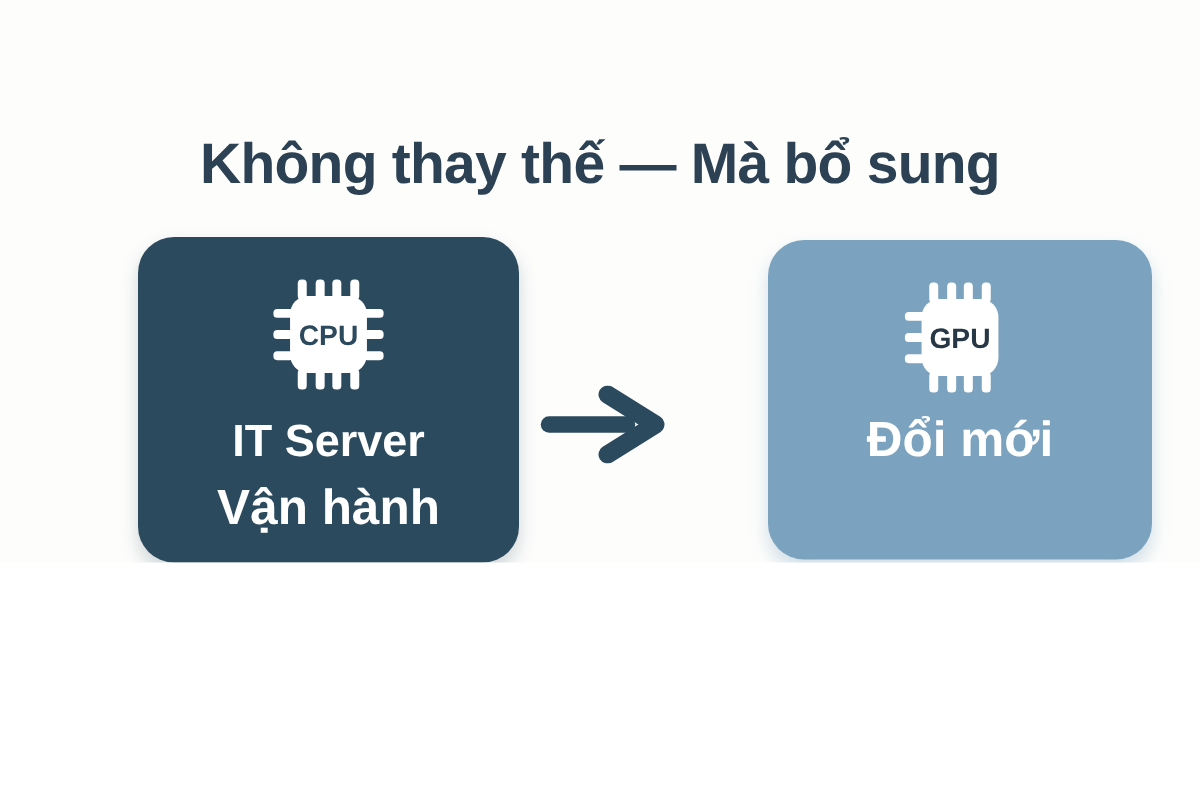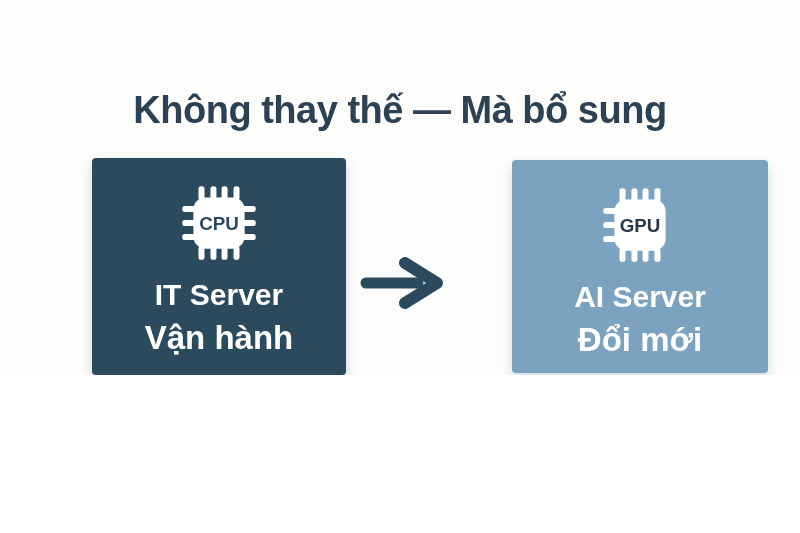--- a/index.html
+++ b/index.html
@@ -30,21 +30,21 @@
     text-align: center;
     font-size: 38px;
     line-height: 1.1;
     font-weight: bold;
     letter-spacing: -0.5px;
     color: var(--ink);
   }
 
   .card {
     position: absolute;
-    border-radius: 4px;
+    border-radius: 24px;
     display: flex;
     flex-direction: column;
     align-items: center;
     padding-top: 24px;
     color: var(--card-text);
     text-align: center;
   }
   .card-dark {
     left: 92px;
     top: 158px;
@@ -154,17 +154,16 @@
         <rect x="65" y="75" width="7" height="16" rx="3"></rect>
 
         <rect x="5" y="28" width="16" height="7" rx="3"></rect>
         <rect x="5" y="44.5" width="16" height="7" rx="3"></rect>
         <rect x="5" y="61" width="16" height="7" rx="3"></rect>
 
         <rect x="18" y="18" width="60" height="60" rx="14"></rect>
       </g>
       <text x="48" y="56" text-anchor="middle" font-size="22" fill="#273745">GPU</text>
     </svg>
-    <div class="card-title">AI Server</div>
     <div class="card-subtitle">Đổi mới</div>
   </div>
 
 </div>
 
 </body></html>

